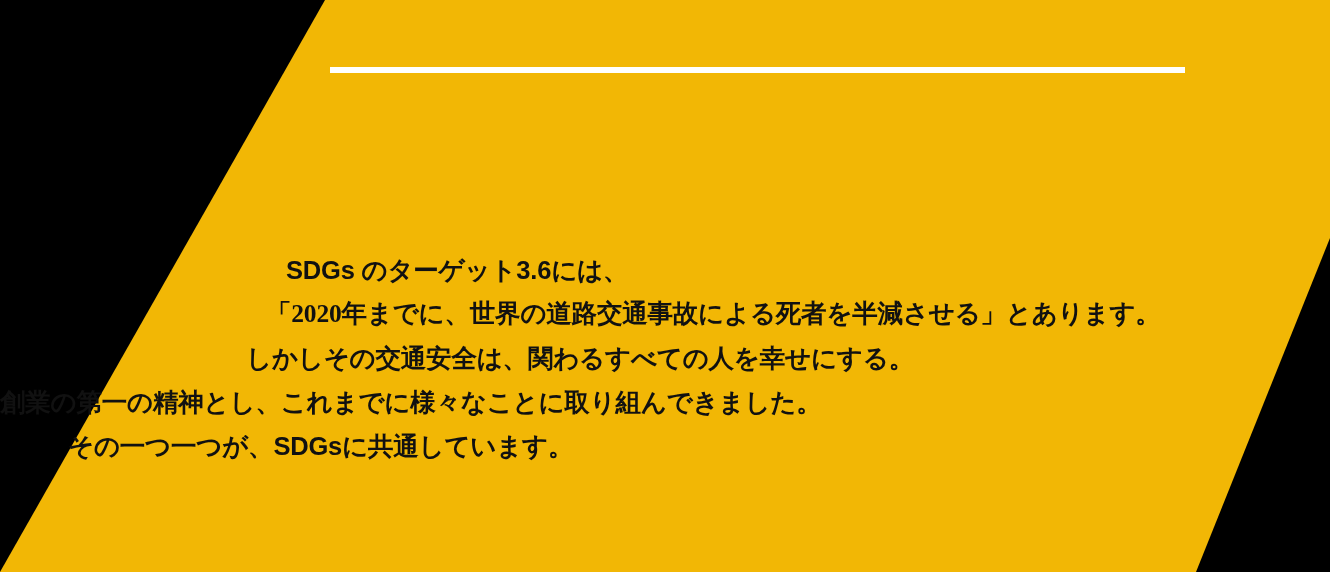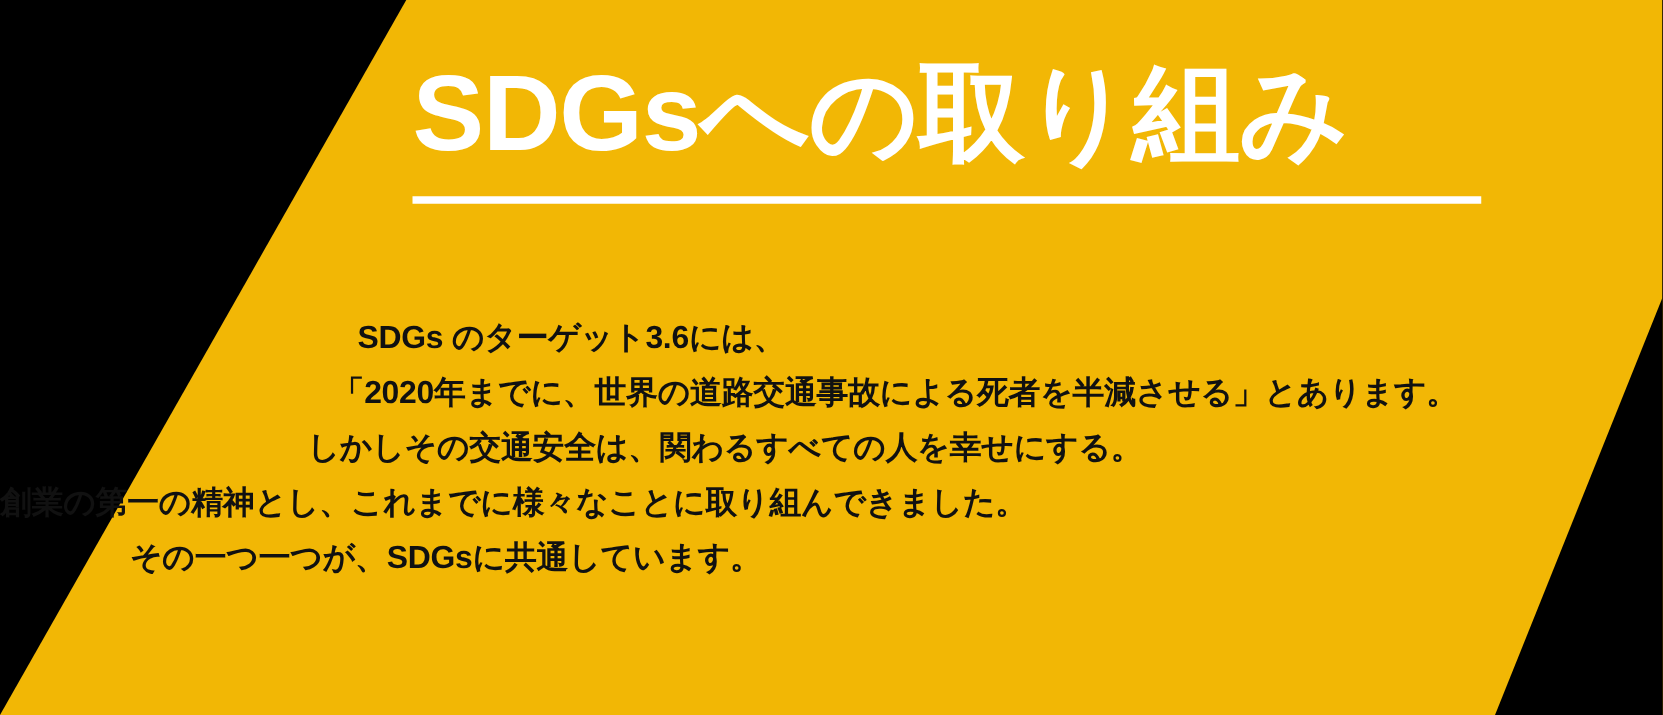--- a/index.html
+++ b/index.html
@@ -67,35 +67,34 @@
   .body-line {
     color:#111111;
     font-size:25.5px;
     font-weight:700;
     line-height:44px;
     height:44px;
     white-space:nowrap;
     letter-spacing:-0.2px;
   }
   .l0 { padding-left:286px; }
-  .l1 { padding-left:266px; }
+  .l1 { padding-left:266px;font-family:Liberation Serif, serif; }
   .l2 { padding-left:246px; }
   .l3 { padding-left:212px; }
   .l4 { }
-  .l5 { padding-left:104px; }
+  .l5 { padding-left:68px; }
 </style>
 </head>
 <body>
 
 <div id="stage">
 
   <div id="banner"></div>
 
   <div id="heading-wrap">
-    <div id="heading-title">SDGsへの取り組み</div>
     <div id="heading-rule"></div>
   </div>
 
   <div id="body-lines">
     <div class="body-line l0">SDGs のターゲット3.6には、</div>
     <div class="body-line l1">「2020年までに、世界の道路交通事故による死者を半減させる」とあります。</div>
     <div class="body-line l2">しかしその交通安全は、関わるすべての人を幸せにする。</div>
     <div class="body-line l4">創業の第一の精神とし、これまでに様々なことに取り組んできました。</div>
     <div class="body-line l5">その一つ一つが、SDGsに共通しています。</div>
   </div>

